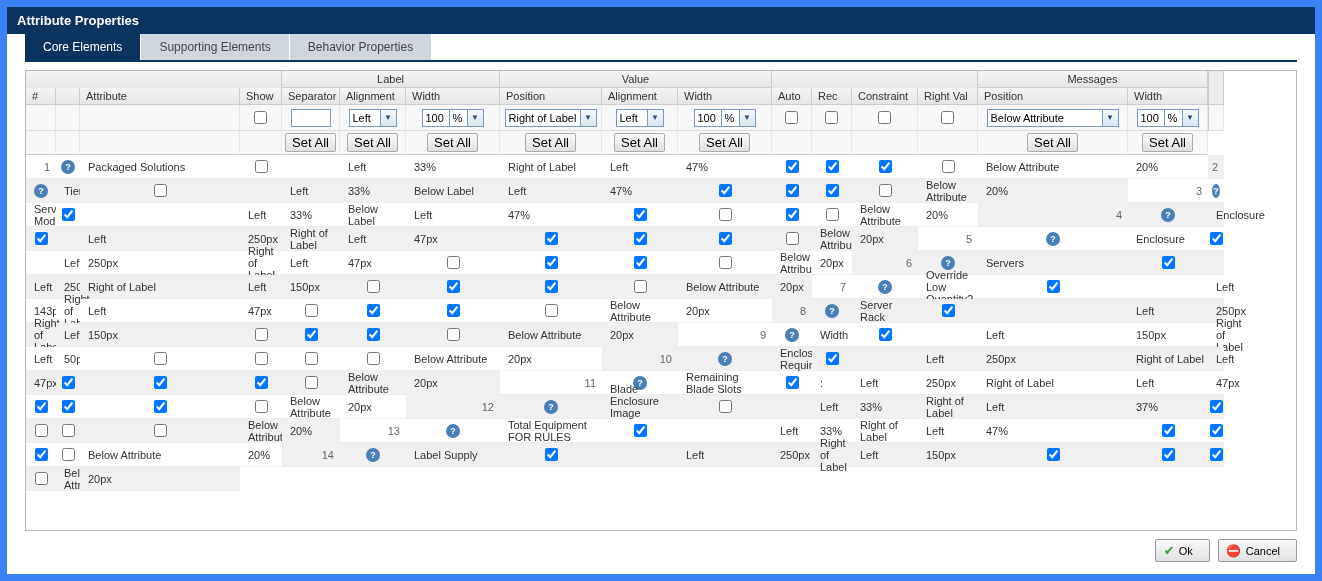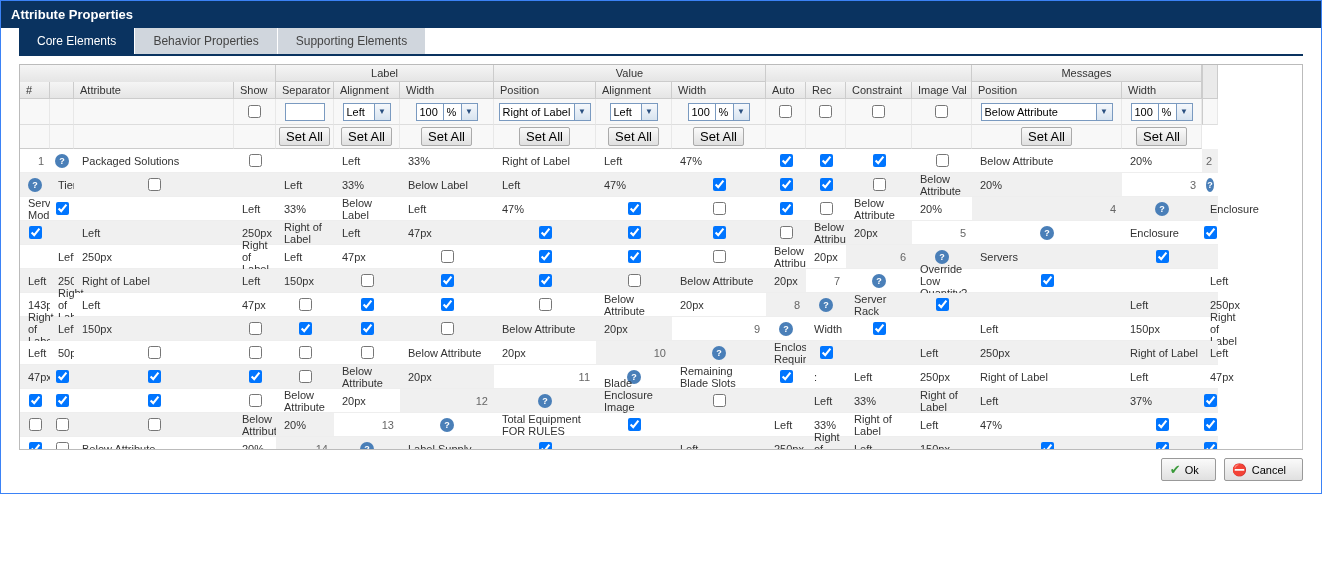--- a/index.html
+++ b/index.html
@@ -1,17 +1,17 @@
 <!DOCTYPE html>
 <html><head>
 <meta charset="utf-8">
 <style>
 * { box-sizing: border-box; margin: 0; padding: 0; }
 body { font-family: Arial, sans-serif; font-size: 11px; background: #fff; color: #333; }
-.window { border: 1px solid #3b82f6; width: 1322px; height: 494px; display: flex; flex-direction: column; }
+.window { border: 7px solid #3b82f6; width: 1322px; height: 581px; display: flex; flex-direction: column; }
 .title-bar { background: #0a3360; color: #fff; font-weight: bold; padding: 6px 10px; font-size: 13px; }
 .content { padding: 0 18px 12px 18px; flex: 1; display: flex; flex-direction: column; overflow: hidden; }
 .tabs { border-bottom: 2px solid #0a3360; display: flex; }
 .tab { padding: 6px 18px; font-size: 12px; background: #d0d6dd; color: #444; cursor: pointer; margin-right: 1px; }
 .tab.active { background: #0a3360; color: #fff; }
 .grid-wrap { border: 1px solid #bbb; margin-top: 8px; flex: 1; display: flex; flex-direction: column; overflow: hidden; }
 .grid { display: grid; grid-template-columns: 30px 24px 160px 42px 58px 66px 94px 102px 76px 94px 40px 40px 66px 60px 150px 80px 16px; }
 .hdr { background: linear-gradient(#f5f5f5, #e5e5e5); border-right: 1px solid #ccc; border-bottom: 1px solid #ccc; display: flex; align-items: center; justify-content: center; padding: 2px 4px; font-size: 11px; color: #333; }
 .hdr.left { justify-content: flex-start; padding-left: 6px; }
 .group-hdr { background: linear-gradient(#f5f5f5, #e5e5e5); border-right: 1px solid #ccc; border-bottom: 1px solid #ccc; text-align: center; padding: 2px; font-size: 11px; }
@@ -39,22 +39,22 @@
 </style>
 </head>
 <body>
 
 <div class="window">
   <div class="title-bar">Attribute Properties</div>
   <div class="content">
 
     <div class="tabs">
       <div class="tab active">Core Elements</div>
+      <div class="tab">Supporting Elements</div>
       <div class="tab">Behavior Properties</div>
-      <div class="tab">Supporting Elements</div>
     </div>
 
     <div class="grid-wrap">
       <div class="grid">
 
         <div class="group-hdr" style="grid-column: 1 / 5; border-bottom:none;"></div>
         <div class="group-hdr" style="grid-column: 5 / 8;">Label</div>
         <div class="group-hdr" style="grid-column: 8 / 11;">Value</div>
         <div class="group-hdr" style="grid-column: 11 / 15; border-bottom:none;"></div>
         <div class="group-hdr" style="grid-column: 15 / 17;">Messages</div>
@@ -66,21 +66,21 @@
         <div class="hdr left">Show</div>
         <div class="hdr left">Separator</div>
         <div class="hdr left">Alignment</div>
         <div class="hdr left">Width</div>
         <div class="hdr left">Position</div>
         <div class="hdr left">Alignment</div>
         <div class="hdr left">Width</div>
         <div class="hdr left">Auto</div>
         <div class="hdr left">Rec</div>
         <div class="hdr left">Constraint</div>
-        <div class="hdr left">Image Val</div>
+        <div class="hdr left">Right Val</div>
         <div class="hdr left">Position</div>
         <div class="hdr left">Width</div>
         <div class="hdr scrollbar"></div>
 
         <div class="filter-row" style="display:contents;">
           <div class="cell"></div><div class="cell"></div><div class="cell"></div>
           <div class="cell">
               <input type="checkbox" style="">
             </div>
           <div class="cell">

